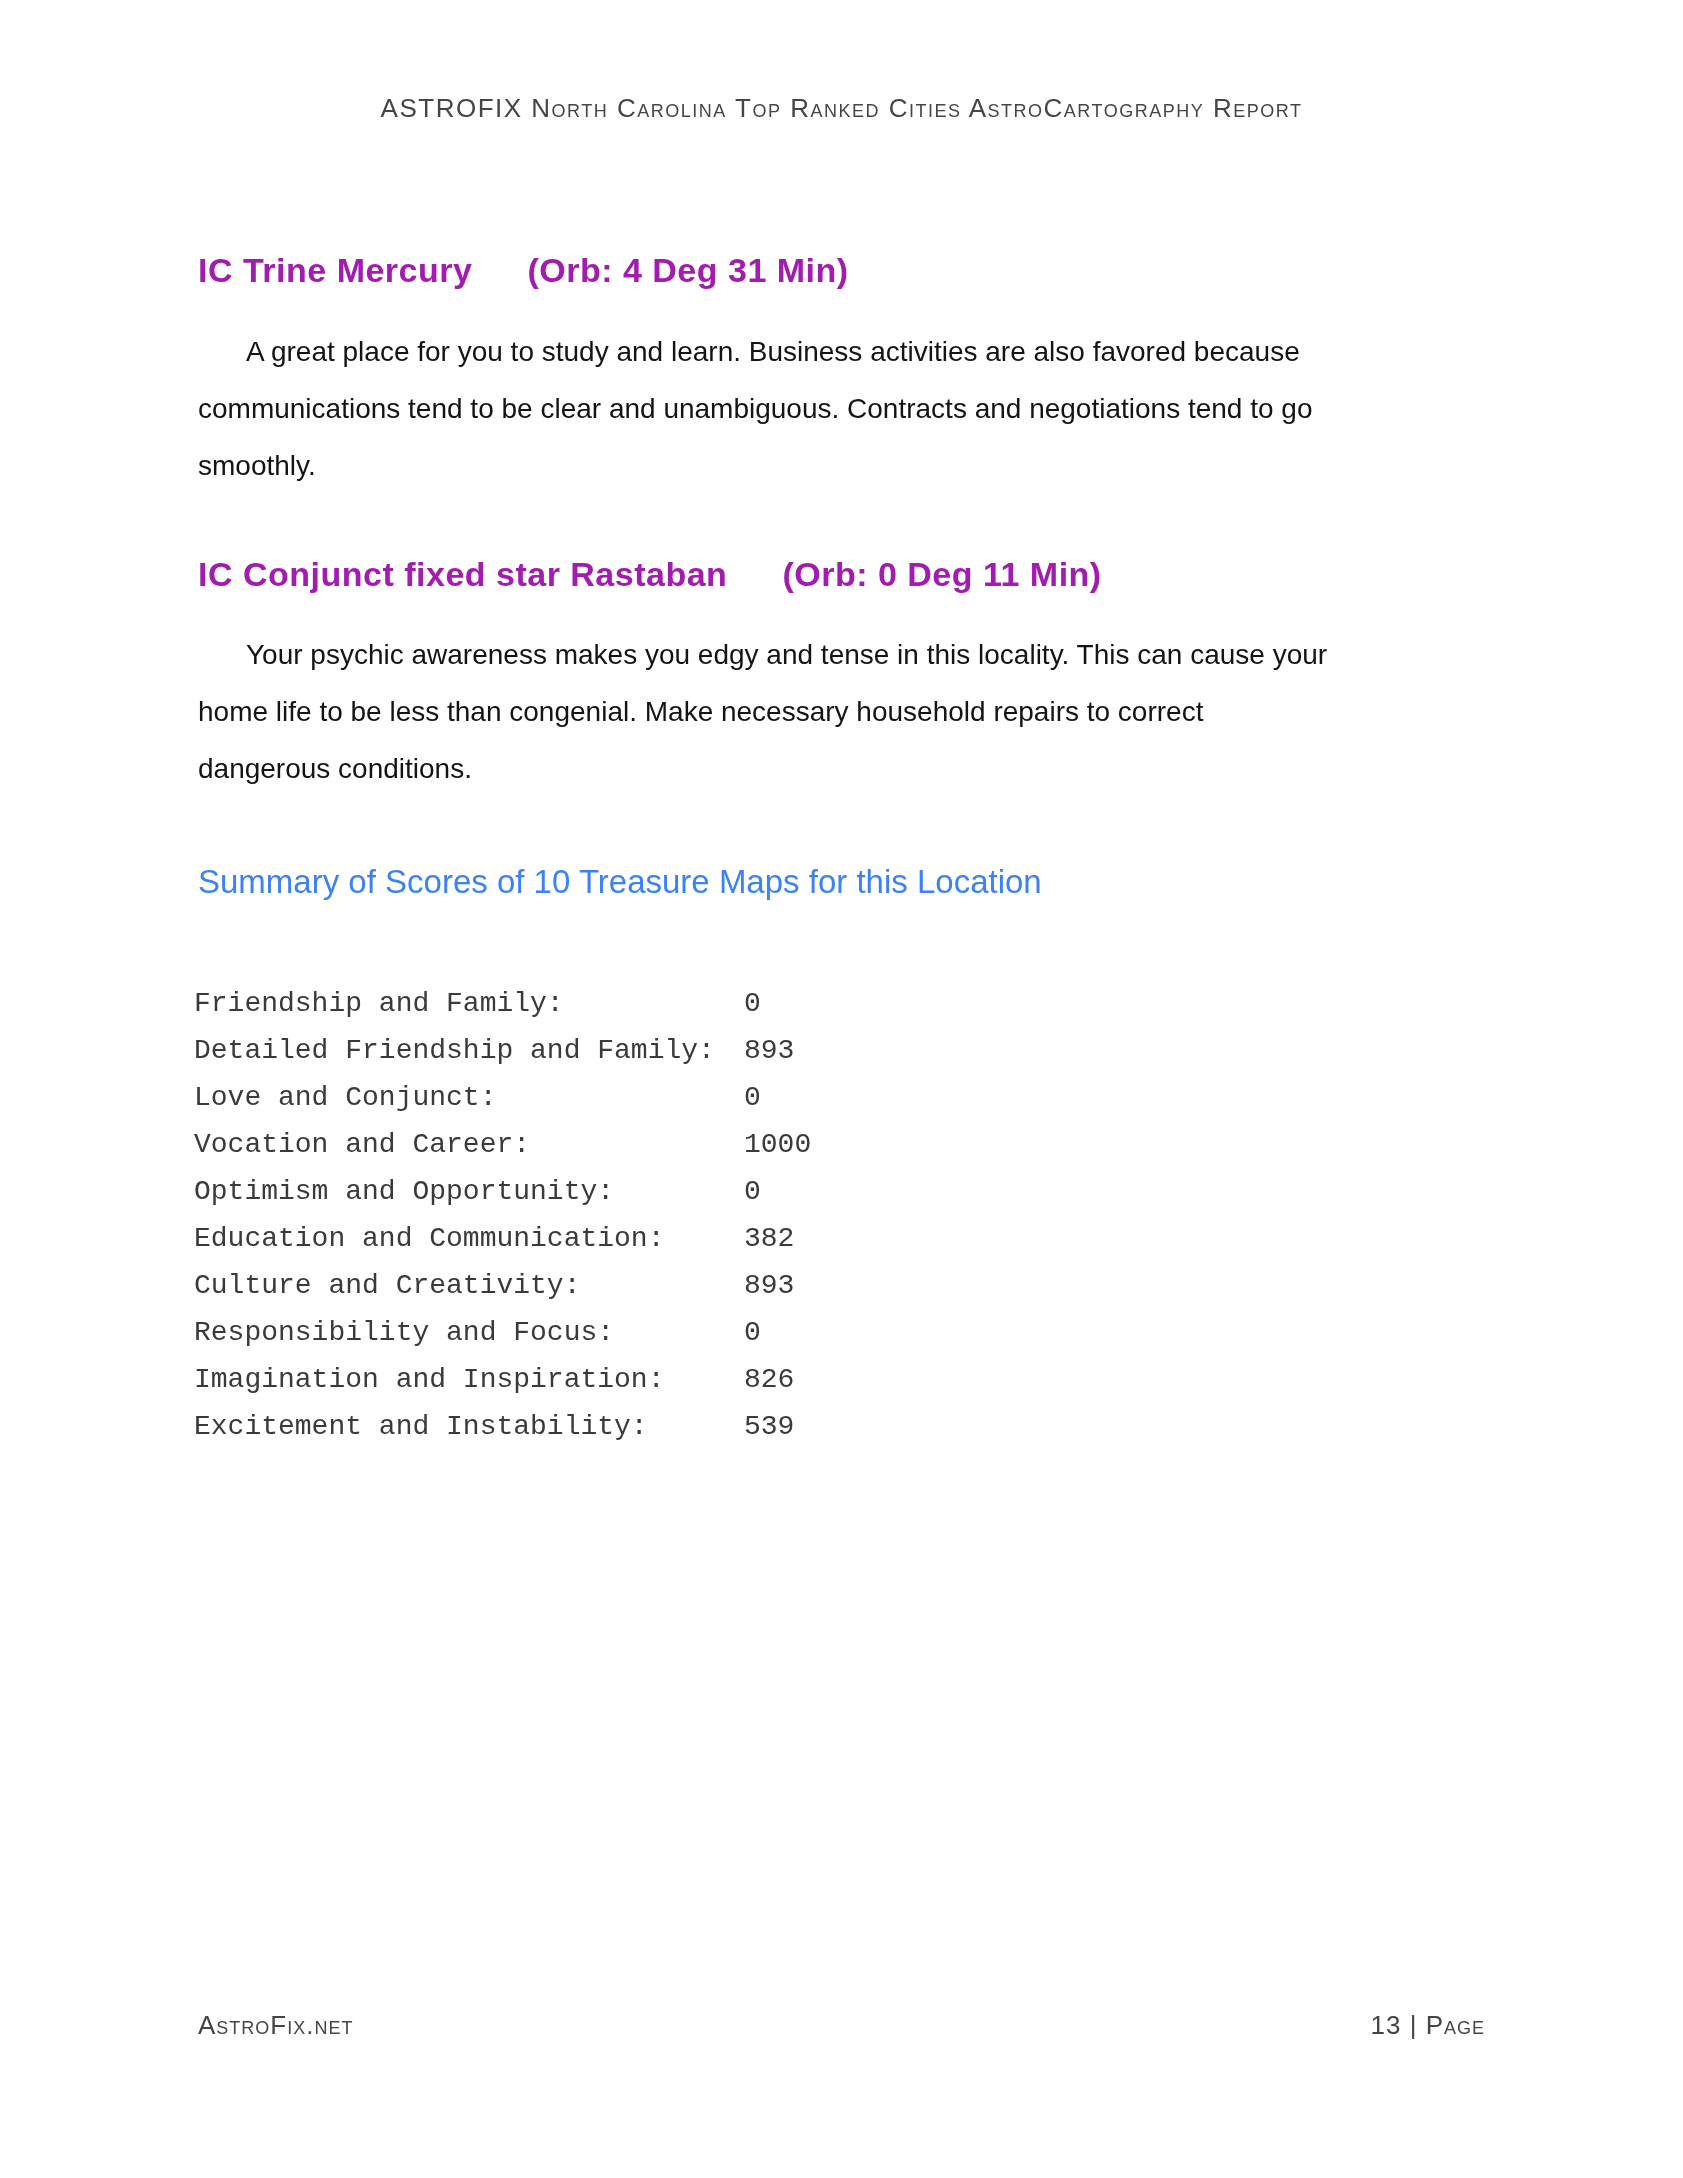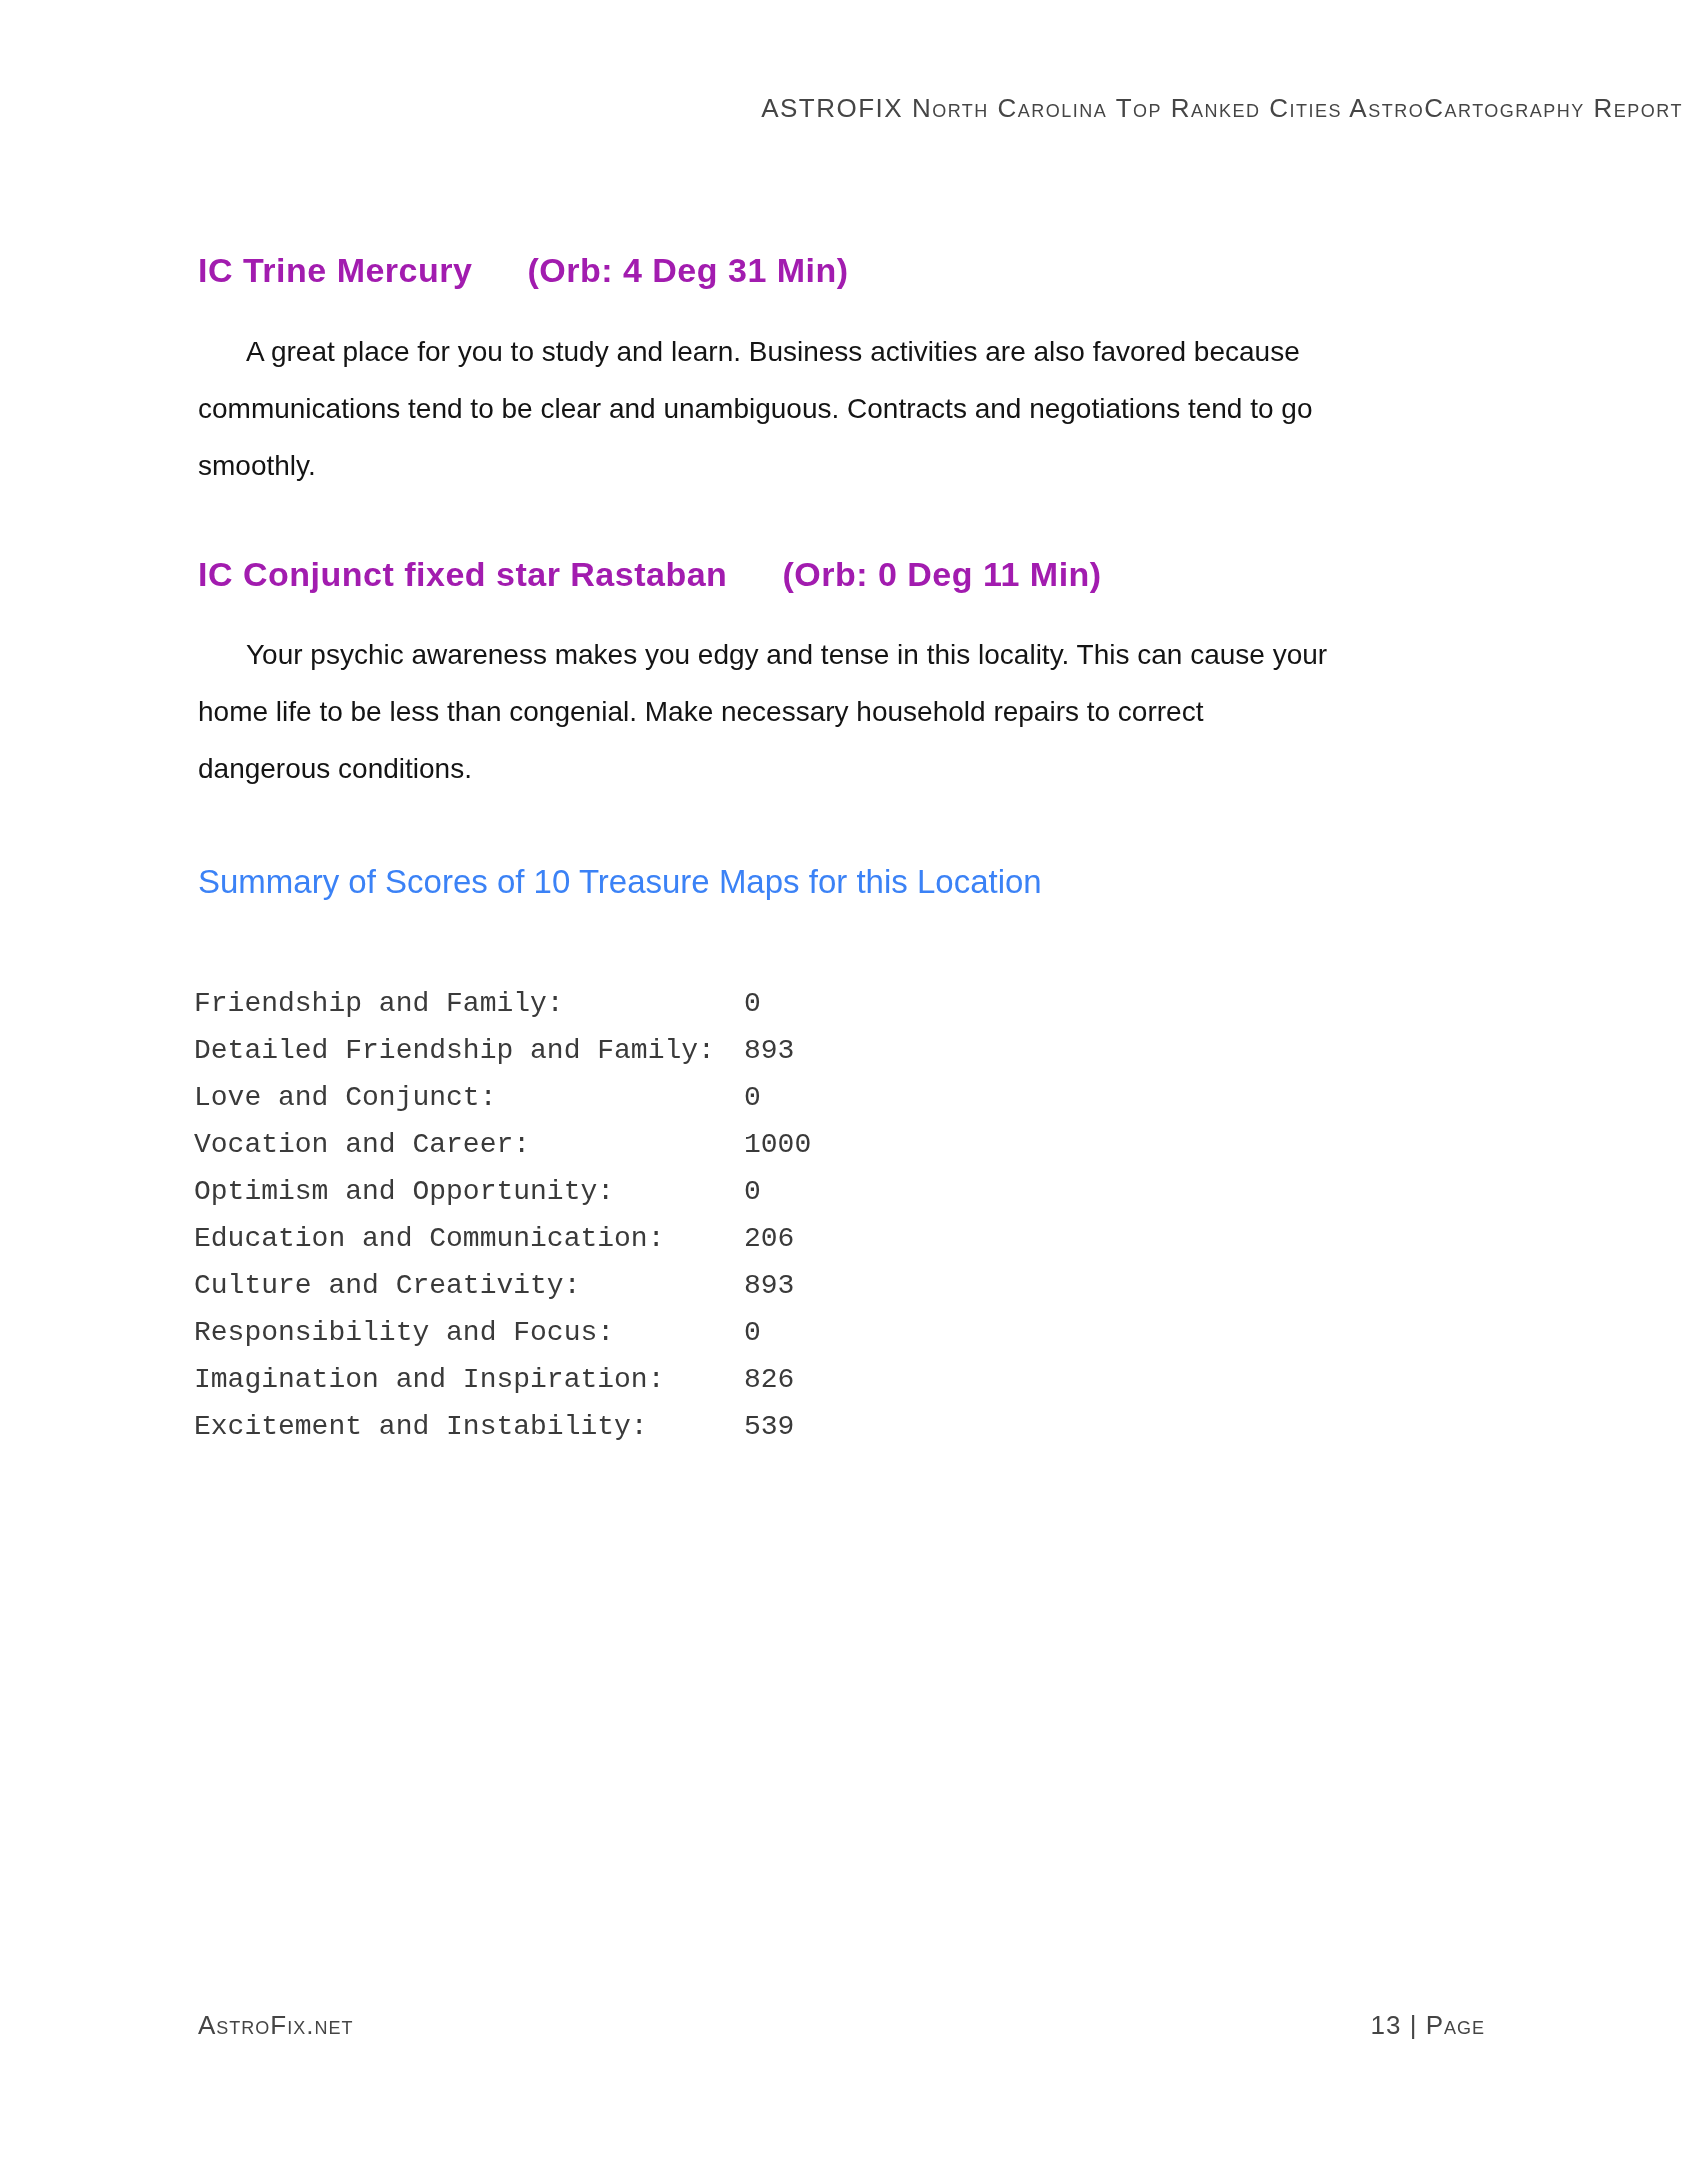--- a/index.html
+++ b/index.html
@@ -15,21 +15,21 @@
     font-family: "Liberation Sans", sans-serif;
     color: #141414;
     overflow: hidden;
   }
   
   .running-header {
     position: absolute;
     top: 93px;
     left: 0;
     width: 100%;
-    text-align: right;
+    text-align: center;
     font-size: 26px;
     font-weight: 300;
     letter-spacing: 1.5px;
     font-variant: small-caps;
     color: #454545;
   }
   .footer {
     position: absolute;
     top: 2010px;
     left: 198px;
@@ -154,21 +154,21 @@
     <div class="score-row">
       <span class="score-label">Vocation and Career:</span>
       <span class="score-value">1000</span>
     </div>
     <div class="score-row">
       <span class="score-label">Optimism and Opportunity:</span>
       <span class="score-value">0</span>
     </div>
     <div class="score-row">
       <span class="score-label">Education and Communication:</span>
-      <span class="score-value">206</span>
+      <span class="score-value">382</span>
     </div>
     <div class="score-row">
       <span class="score-label">Culture and Creativity:</span>
       <span class="score-value">893</span>
     </div>
     <div class="score-row">
       <span class="score-label">Responsibility and Focus:</span>
       <span class="score-value">0</span>
     </div>
     <div class="score-row">

